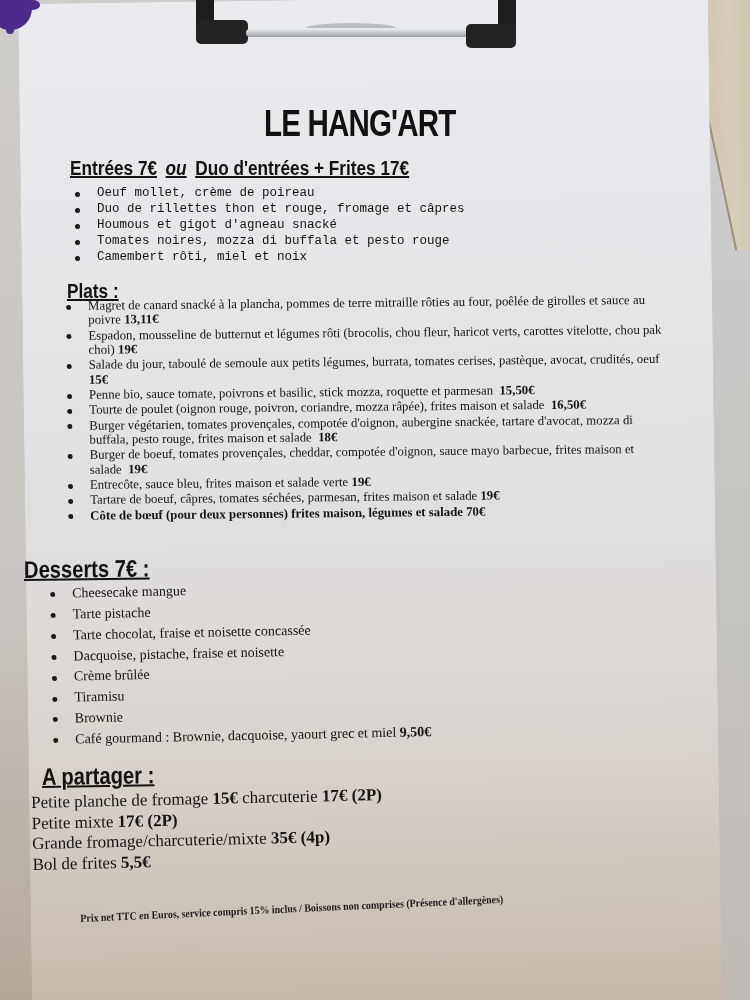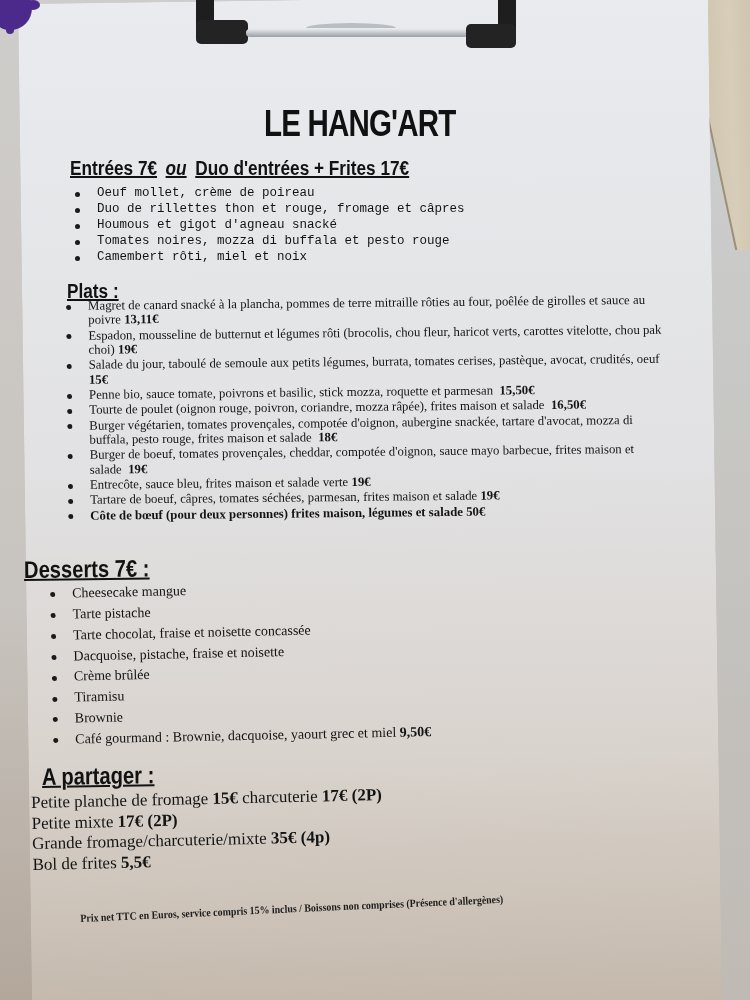--- a/index.html
+++ b/index.html
@@ -164,21 +164,21 @@
     <ul class="list plats-list">
       <li><span>Magret de canard snacké à la plancha, pommes de terre mitraille rôties au four, poêlée de girolles et sauce au poivre</span> <span class="price">13,11€</span></li>
       <li><span>Espadon, mousseline de butternut et légumes rôti (brocolis, chou fleur, haricot verts, carottes vitelotte, chou pak choi)</span> <span class="price">19€</span></li>
       <li><span>Salade du jour, taboulé de semoule aux petits légumes, burrata, tomates cerises, pastèque, avocat, crudités, oeuf</span>&nbsp; <span class="price">15€</span></li>
       <li><span>Penne bio, sauce tomate, poivrons et basilic, stick mozza, roquette et parmesan</span>&nbsp; <span class="price">15,50€</span></li>
       <li><span>Tourte de poulet (oignon rouge, poivron, coriandre, mozza râpée), frites maison et salade</span>&nbsp; <span class="price">16,50€</span></li>
       <li><span>Burger végétarien, tomates provençales, compotée d'oignon, aubergine snackée, tartare d'avocat, mozza di buffala, pesto rouge, frites maison et salade</span>&nbsp; <span class="price">18€</span></li>
       <li><span>Burger de boeuf, tomates provençales, cheddar, compotée d'oignon, sauce mayo barbecue, frites maison et salade</span>&nbsp; <span class="price">19€</span></li>
       <li><span>Entrecôte, sauce bleu, frites maison et salade verte</span> <span class="price">19€</span></li>
       <li><span>Tartare de boeuf, câpres, tomates séchées, parmesan, frites maison et salade</span> <span class="price">19€</span></li>
-      <li class="bold-item"><span>Côte de bœuf (pour deux personnes) frites maison, légumes et salade</span> <span class="price">50€</span></li>
+      <li class="bold-item"><span>Côte de bœuf (pour deux personnes) frites maison, légumes et salade</span> <span class="price">70€</span></li>
     </ul>
 
     <div class="section-heading h-desserts">Desserts 7€ :</div>
     <ul class="list desserts-list">
       <li><span>Cheesecake mangue</span></li>
       <li><span>Tarte pistache</span></li>
       <li><span>Tarte chocolat, fraise et noisette concassée</span></li>
       <li><span>Dacquoise, pistache, fraise et noisette</span></li>
       <li><span>Crème brûlée</span></li>
       <li><span>Tiramisu</span></li>

